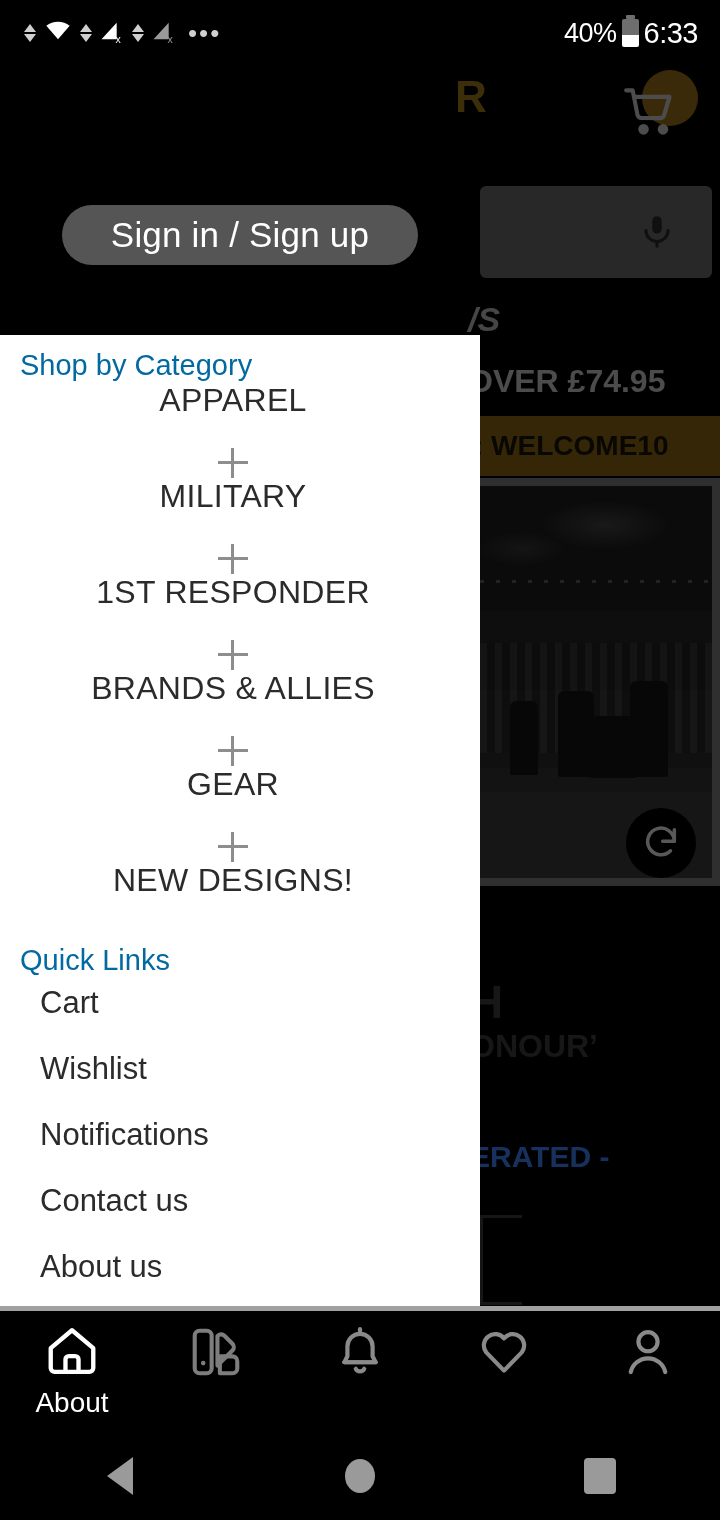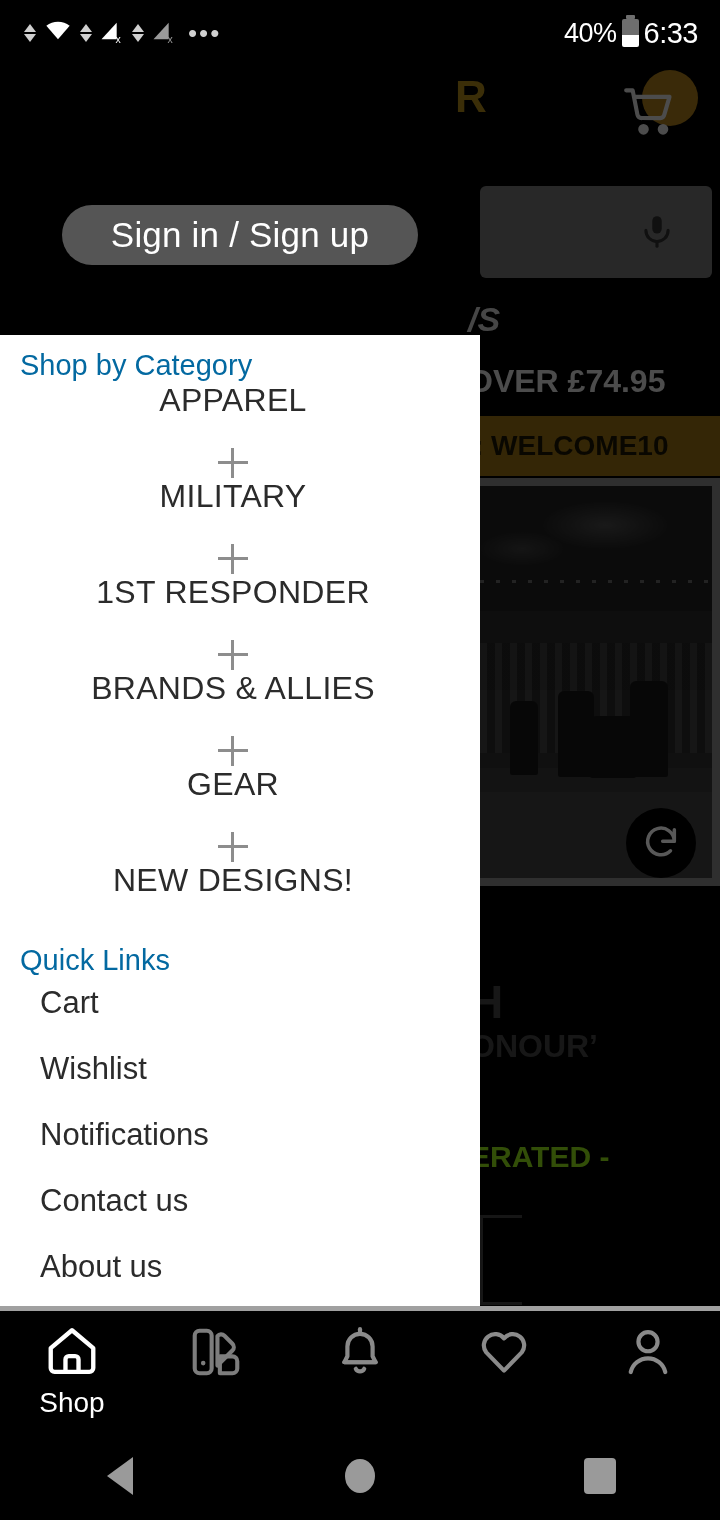--- a/index.html
+++ b/index.html
@@ -57,21 +57,21 @@
   .venue .floor { position:absolute; left:0; bottom:0; width:100%; height:22%; background:#3b3b3b; }
   .venue .fig { position:absolute; background:#141414; border-radius:6px 6px 2px 2px; }
   .f1 { left:78px; top:205px; width:36px; height:86px; }
   .f2 { left:150px; top:195px; width:38px; height:96px; }
   .f3 { left:30px; top:215px; width:28px; height:74px; }
   .f4 { left:110px; top:230px; width:46px; height:62px; background:#101010; }
   .refresh-btn { position:absolute; left:146px; top:322px; width:70px; height:70px;
                  border-radius:50%; background:#000; display:flex; align-items:center; justify-content:center; }
   .bg-big1 { position:absolute; left:470px; top:975px; color:#3d3d3d; font-size:46px; font-weight:700; }
   .bg-big2 { position:absolute; left:470px; top:1028px; color:#3d3d3d; font-size:32px; font-weight:700; }
-  .bg-sub { position:absolute; left:470px; top:1140px; color:#84cc16; font-size:30px; font-weight:700; }
+  .bg-sub { position:absolute; left:470px; top:1140px; color:#3b82f6; font-size:30px; font-weight:700; }
   .bg-frame { position:absolute; left:480px; top:1215px; width:42px; height:90px;
               border:3px solid #3a3a3a; border-right:none; }
 
   
   .scrim { position:absolute; inset:0; background:rgba(0,0,0,.62); z-index:20; }
 
   
   .signin { position:absolute; left:62px; top:205px; width:356px; height:60px; z-index:30;
             background:#555555; border-radius:36px; display:flex; align-items:center;
             justify-content:center; }
@@ -224,21 +224,21 @@
   <div class="topline"></div>
   <div class="botnav">
 
     <div class="navitem">
       <span>
         <svg width="62" height="58" viewBox="0 0 24 24" fill="none" stroke="#ffffff" stroke-width="1.8" stroke-linecap="round" stroke-linejoin="round">
           <path d="M3.2 10.4 12 3l8.8 7.4v8.2a1.6 1.6 0 0 1-1.6 1.6H4.8a1.6 1.6 0 0 1-1.6-1.6z"></path>
           <path d="M9.3 20.2v-5.1a1.4 1.4 0 0 1 1.4-1.4h2.6a1.4 1.4 0 0 1 1.4 1.4v5.1"></path>
         </svg>
       </span>
-      <span class="navlabel">Shop</span>
+      <span class="navlabel">About</span>
     </div>
 
     <div class="navitem">
       <span>
         <svg width="58" height="58" viewBox="0 0 24 24" fill="none" stroke="#7d7d7d" stroke-width="1.7" stroke-linejoin="round">
           <rect x="3.2" y="3.2" width="7" height="17.6" rx="2"></rect>
           <path d="M12.6 5.4a2 2 0 0 1 2.9-.1l3.3 3.3a2 2 0 0 1 0 2.8l-6.2 6.2z"></path>
           <path d="M13.6 13.8h5.2a2 2 0 0 1 2 2v3a2 2 0 0 1-2 2h-5.2z"></path>
           <circle cx="6.7" cy="16.6" r=".95" fill="#7d7d7d" stroke="none"></circle>
         </svg>

